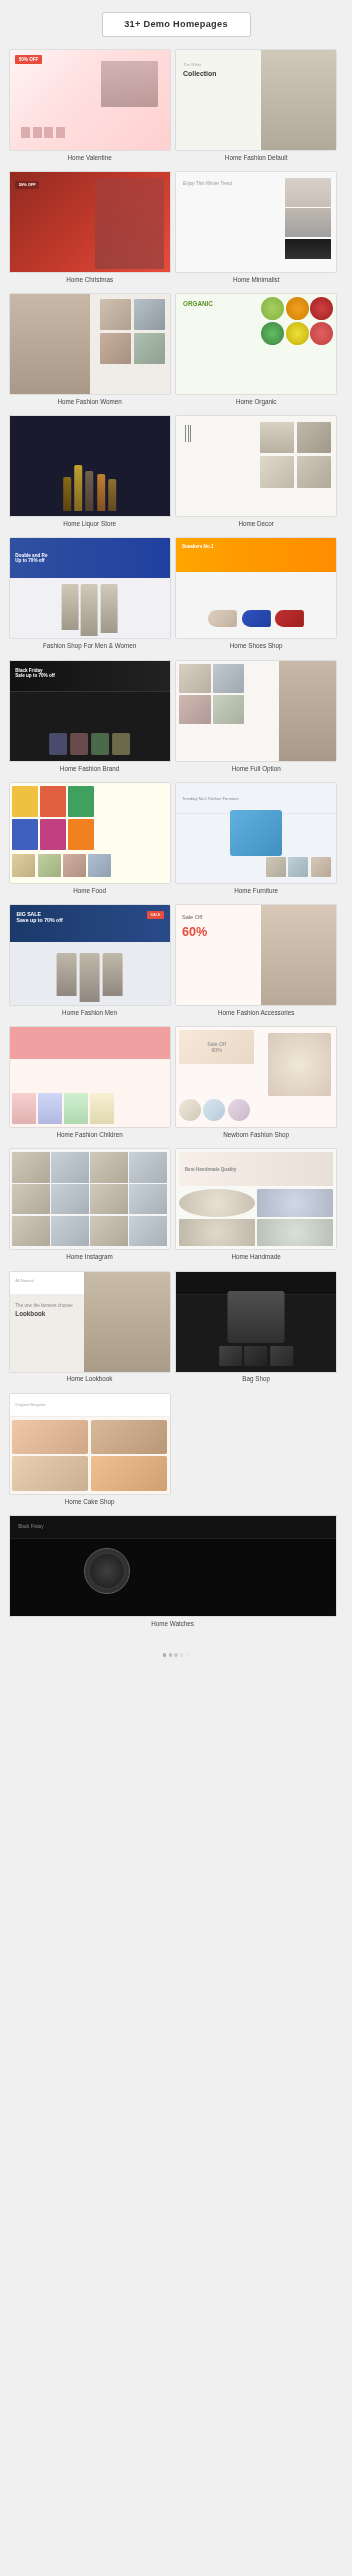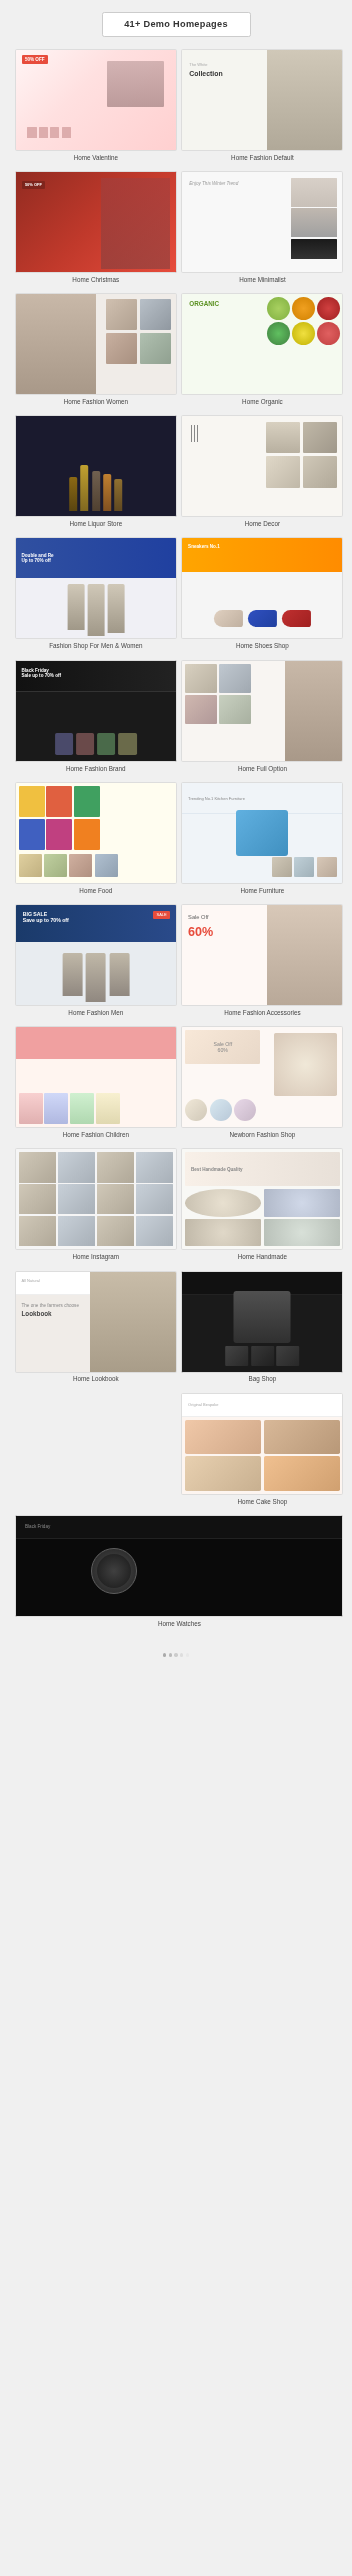--- a/index.html
+++ b/index.html
@@ -26,21 +26,21 @@
     .main-title {
       font-size: 9.2px;
       font-weight: bold;
       color: #333;
       letter-spacing: 0.3px;
     }
     .demos-grid {
       display: flex;
       flex-wrap: wrap;
       gap: 4.6px;
-      justify-content: flex-end;
+      justify-content: flex-start;
     }
     .demo-item {
       display: flex;
       flex-direction: column;
       align-items: center;
       width: 162px;
     }
     .demo-thumb {
       width: 162px;
       height: 102px;
@@ -802,21 +802,21 @@
     .demo-item-full .demo-thumb {
       width: 328px;
     }
   </style>
 </head>
 <body>
 
 <div class="page-wrapper">
 
   <div class="main-title-box">
-    <span class="main-title">41+ Demo Homepages</span>
+    <span class="main-title">31+ Demo Homepages</span>
   </div>
 
   <div class="demos-grid">
 
     <div class="demo-item">
       <div class="demo-thumb thumb-valentine">
         <div class="promo-tag">50% OFF</div>
         <div class="img-sim"></div>
         <div class="jewelry">
           <span></span>

